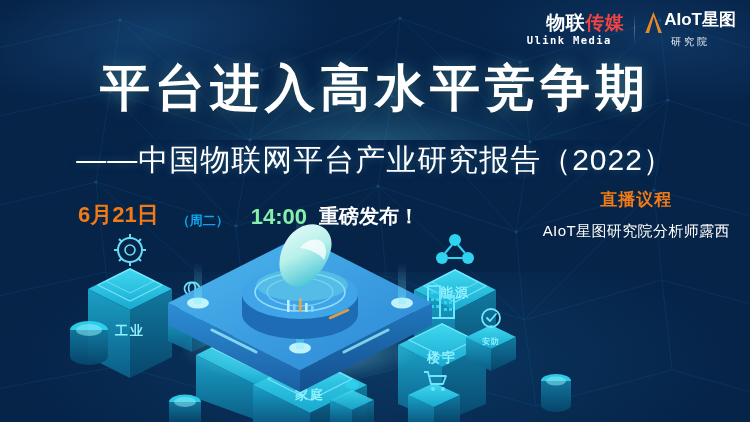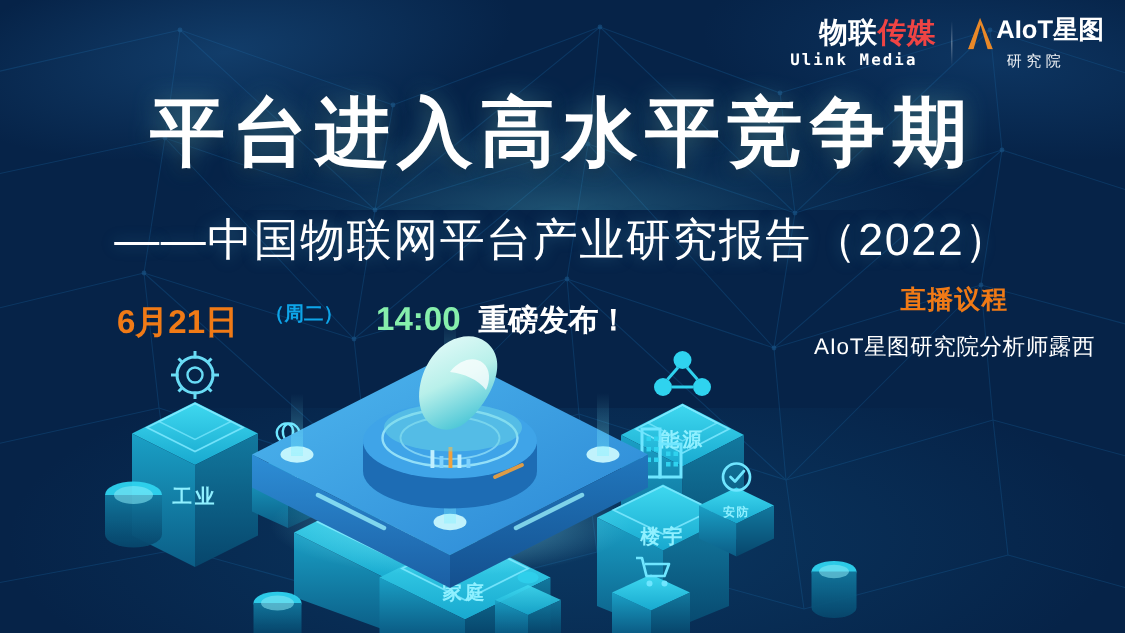--- a/index.html
+++ b/index.html
@@ -63,21 +63,21 @@
     line-height:1.12;white-space:nowrap;
     text-shadow:0 0 16px rgba(120,215,235,.45),0 2px 10px rgba(0,0,0,.45);
   }
   .sub-title{
     position:absolute;left:0;right:0;top:140px;text-align:center;z-index:20;
     font-size:30px;font-weight:normal;color:#ffffff;letter-spacing:1px;white-space:nowrap;
     text-shadow:0 0 10px rgba(90,180,215,.35);
   }
 
   
-  .release{position:absolute;left:78px;top:200px;z-index:22;display:flex;align-items:flex-start;white-space:nowrap;}
+  .release{position:absolute;left:78px;top:200px;z-index:22;display:flex;align-items:flex-end;white-space:nowrap;}
   .release .date{font-size:22px;font-weight:bold;color:#f07a16;letter-spacing:0;}
   .release .day{font-size:13px;font-weight:bold;color:#0ea5e9;margin:0 18px;}
   .release .time{font-size:22px;font-weight:bold;color:#86efac;margin-left:4px;
     font-family:"Liberation Sans","DejaVu Sans",sans-serif;}
   .release .pub{font-size:20px;font-weight:bold;color:#ffffff;margin-left:12px;}
 
   
   .agenda{position:absolute;right:20px;top:188px;z-index:22;text-align:center;margin-left:23px;}
   .agenda .head{font-size:17px;font-weight:bold;color:#f07a16;letter-spacing:1px;}
   .agenda .topic{font-size:20px;color:#ffffff;margin-top:9px;white-space:nowrap;letter-spacing:.3px;}

